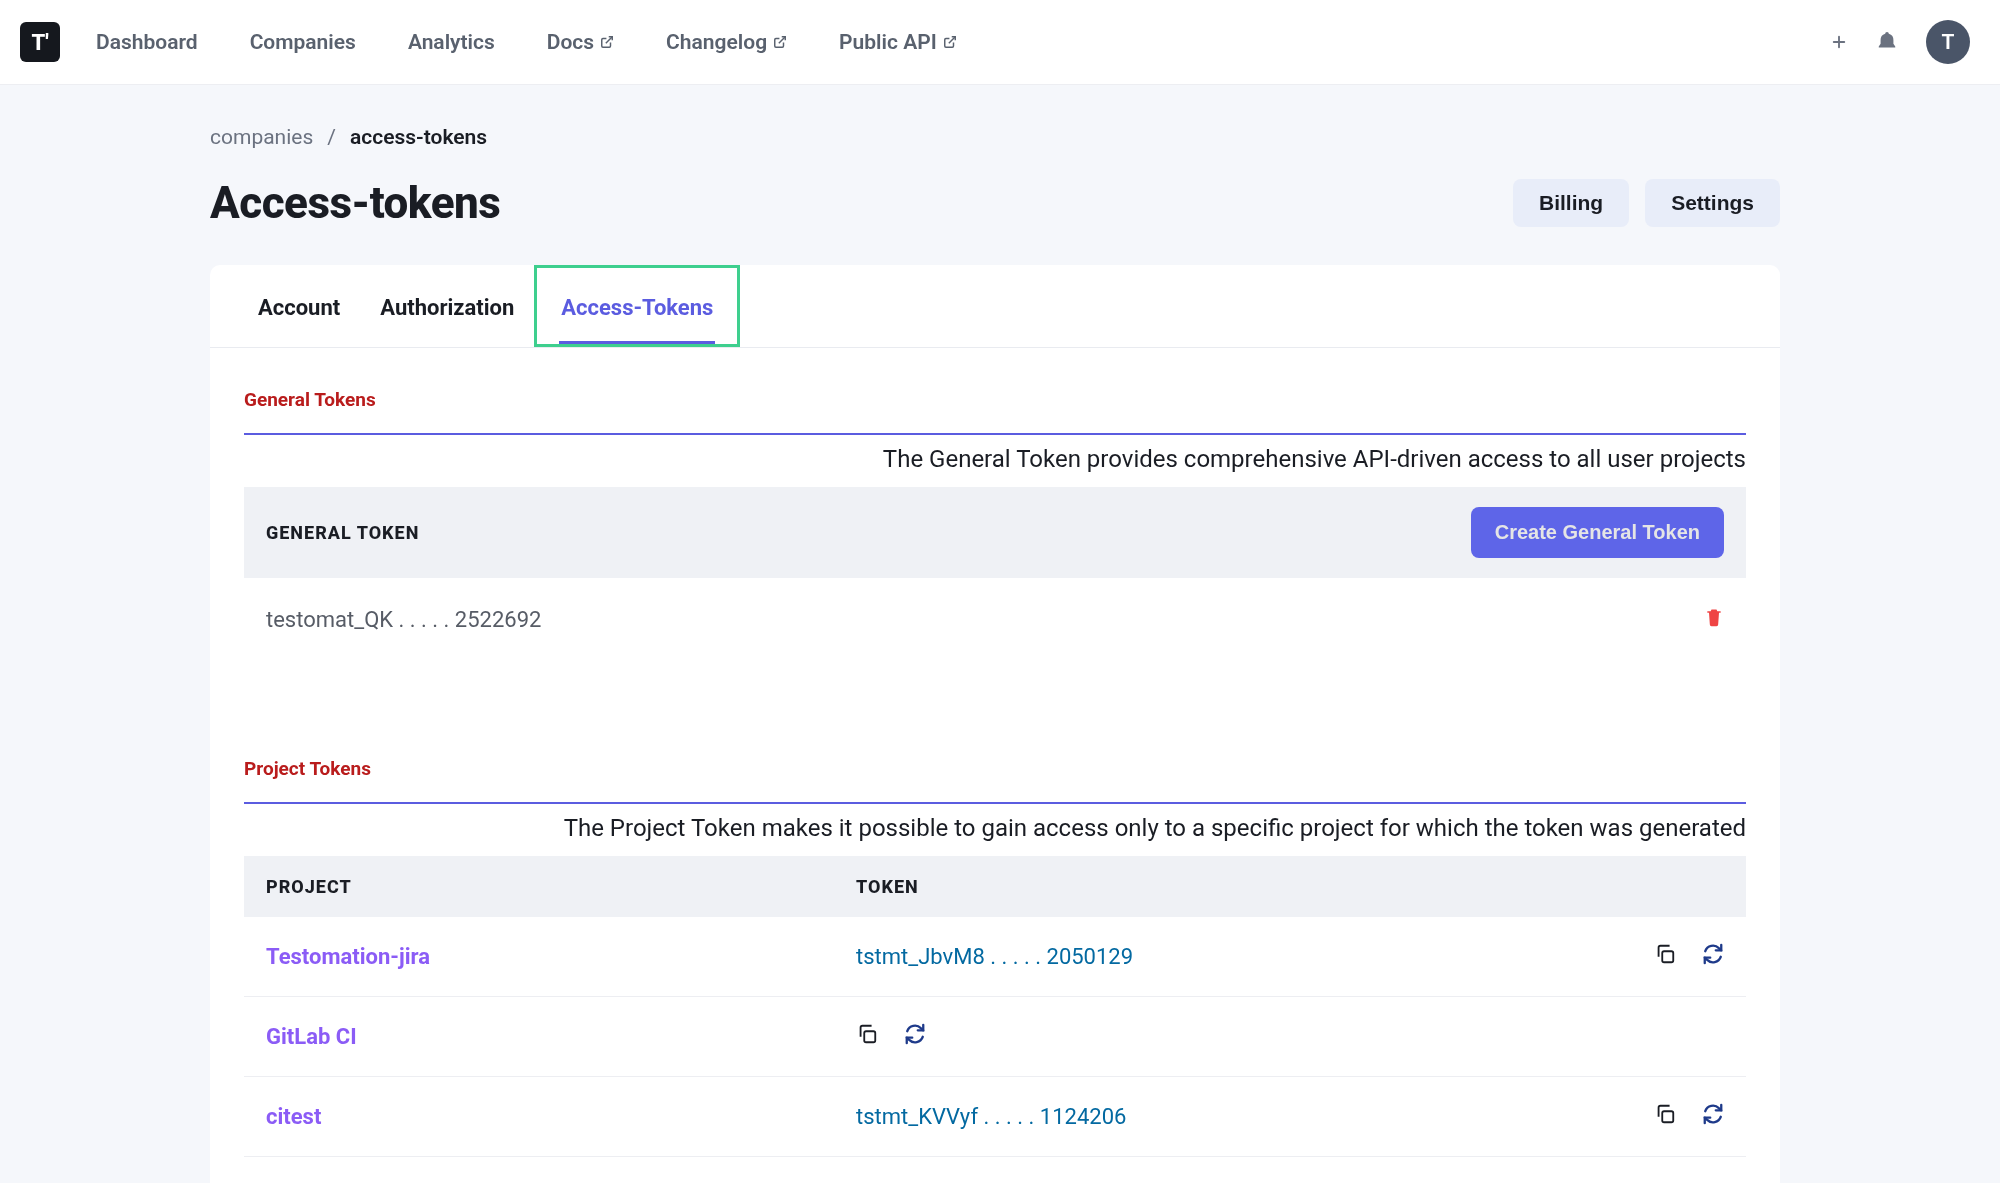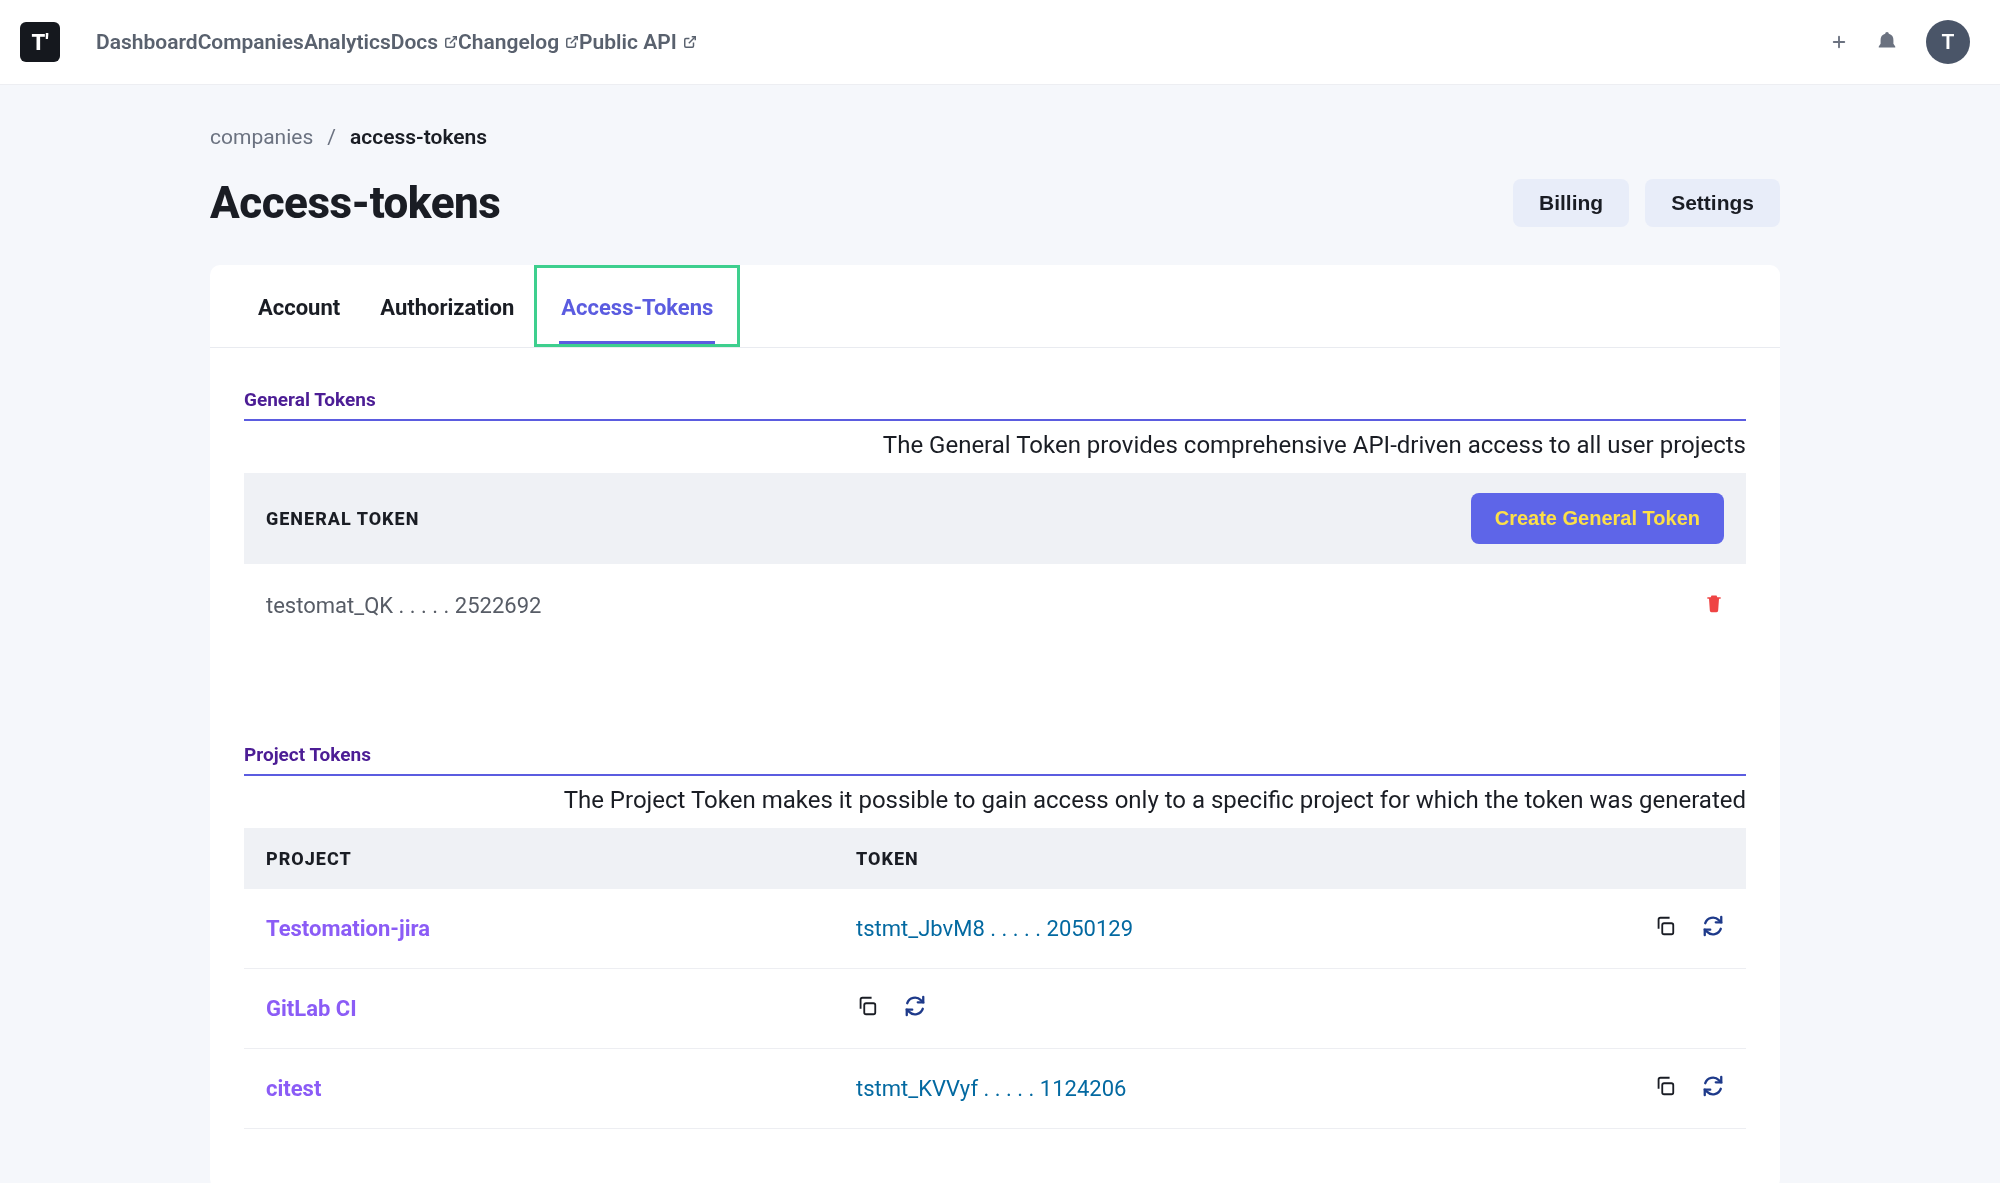--- a/index.html
+++ b/index.html
@@ -19,21 +19,21 @@
       border-bottom: 1px solid #edeef2;
     }
     .logo {
       width: 40px; height: 40px;
       background: #15181e;
       border-radius: 6px;
       display: flex; align-items: center; justify-content: center;
       margin-right: 36px;
     }
     .logo span { color: #fff; font-weight: 800; font-size: 22px; }
-    .nav { display: flex; align-items: center; }
+    .nav { display: flex; gap: 52px; align-items: center; }
     .nav-item {
       font-size: 21px; font-weight: 600; color: #59616e;
       cursor: pointer;
       display: flex; align-items: center; gap: 6px;
     }
     .ext-icon { width: 14px; height: 14px; }
 
     .topbar-right {
       margin-left: auto;
       display: flex; align-items: center; gap: 28px;
@@ -100,22 +100,22 @@
       position: absolute;
       left: 22px; right: 22px; bottom: 0;
       height: 3px; background: #5b5ce0;
     }
 
     .panel-body { padding: 40px 34px 60px; }
 
     .section-title {
       font-size: 19px;
       font-weight: 700;
-      color: #4c1d95;
-      padding-bottom: 8px;
+      color: #b91c1c;
+      padding-bottom: 22px;
       border-bottom: 2px solid #5b5ce0;
       margin-bottom: 10px;
     }
     .section-desc {
       text-align: right;
       font-size: 24px;
       color: #1a1d24;
       margin-bottom: 14px;
     }
 
@@ -127,21 +127,21 @@
     }
     .bar-head .label {
       font-size: 18px;
       font-weight: 800;
       letter-spacing: 1px;
       color: #1a1d24;
     }
     .btn-primary {
       margin-left: auto;
       background: #5e65e8;
-      color: #fde047;
+      color: #e5e5e5;
       font-size: 20px;
       font-weight: 600;
       padding: 14px 24px;
       border: none;
       border-radius: 8px;
       cursor: pointer;
     }
 
     .token-row {
       display: flex; align-items: center;

